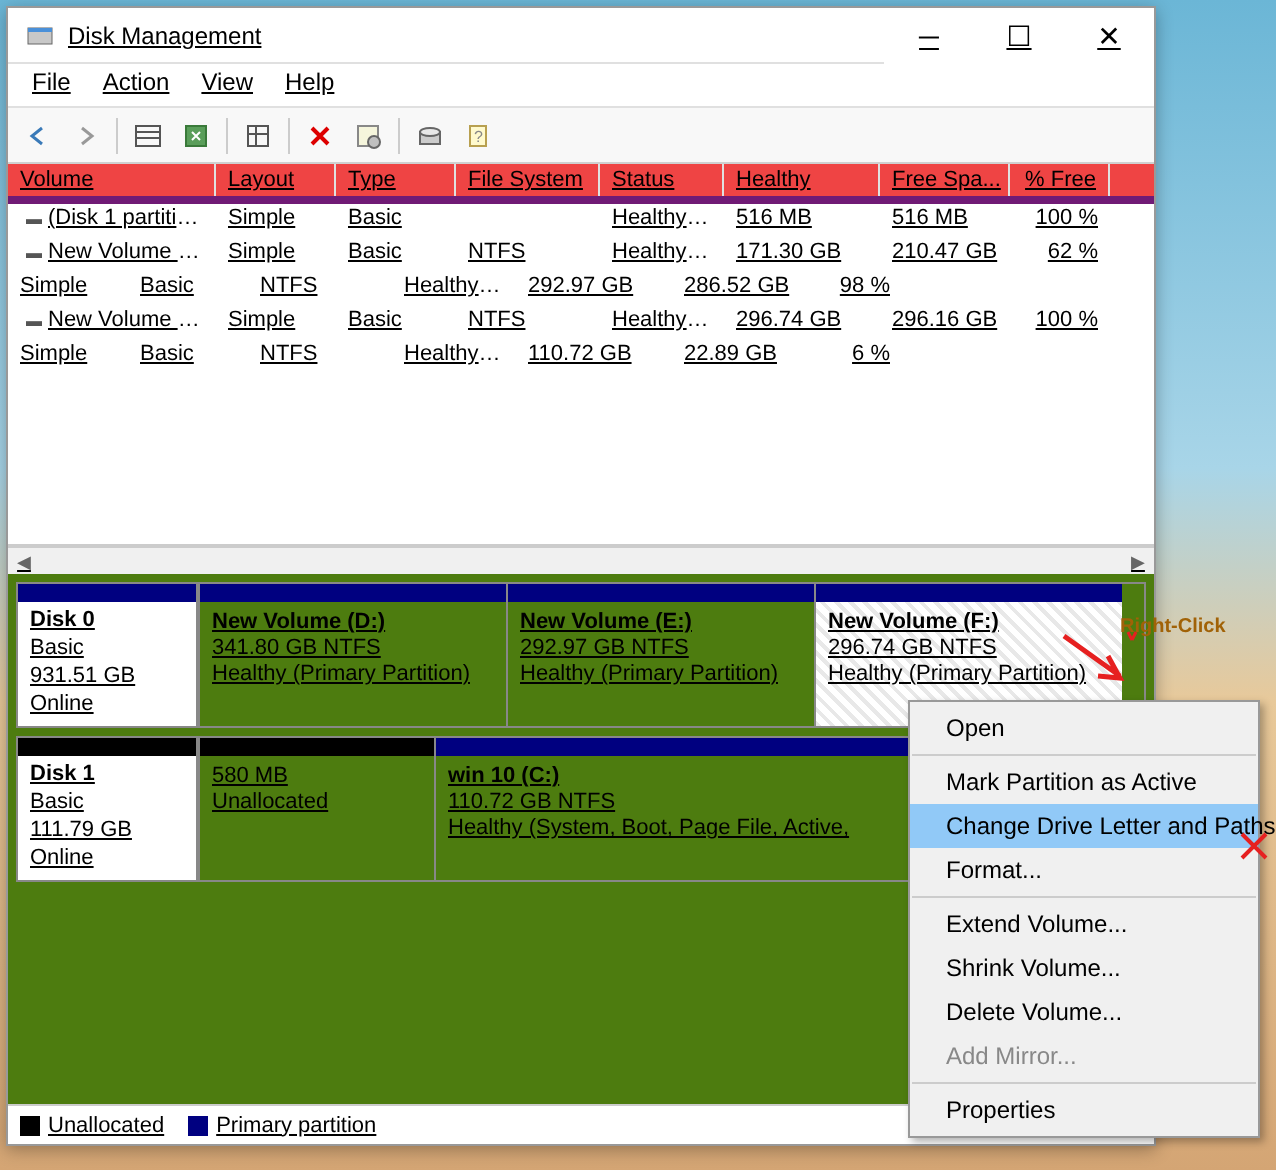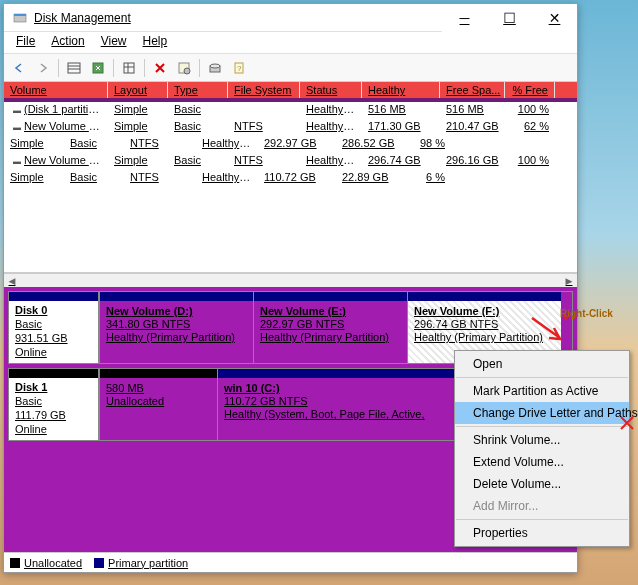--- a/index.html
+++ b/index.html
@@ -20,21 +20,21 @@
 .vol-header { display: flex; background: #ef4444; border-bottom: 4px solid #701a75; height: 20px; }
 .vol-col { font-size: 11px; padding: 2px 6px; border-right: 1px solid #e0e0e0; overflow: hidden; white-space: nowrap; }
 .vol-body { background: #fff; min-height: 170px; }
 .vol-row { display: flex; height: 17px; font-size: 11px; }
 .vol-cell { padding: 1px 6px; overflow: hidden; white-space: nowrap; text-overflow: ellipsis; }
 .vol-cell-icon { display: inline-block; width: 14px; text-align: center; }
 .c0 { width: 104px; } .c1 { width: 60px; } .c2 { width: 60px; } .c3 { width: 72px; } .c4 { width: 62px; } .c5 { width: 78px; } .c6 { width: 65px; } .c7 { width: 50px; text-align: right; }
 .scroll-sep { height: 14px; background: #f0f0f0; border-top: 1px solid #ccc; display: flex; align-items: center; }
 .scroll-left, .scroll-right { width: 16px; height: 14px; display: flex; align-items: center; justify-content: center; font-size: 9px; color: #666; }
 .scroll-track { flex: 1; }
-.graphical { flex: 1; overflow: auto; background: #a21caf; }
+.graphical { flex: 1; overflow: auto; background: #4d7c0f; }
 .disk-row { display: flex; border: 1px solid #888; margin: 4px; position: relative; }
 .disk-label { width: 90px; background: #fff; border-right: 1px solid #888; padding: 4px 6px; font-size: 11px; line-height: 14px; position: relative; }
 .disk-label-top { height: 9px; background: #000080; margin: -4px -6px 2px -6px; }
 .disk-label-top.black { background: #000; }
 .disk-parts { flex: 1; display: flex; }
 .part { border-left: 1px solid #888; padding: 4px 6px; font-size: 11px; line-height: 13px; position: relative; overflow: hidden; }
 .part-top { height: 9px; margin: -4px -6px 4px -6px; }
 .part-top.navy { background: #000080; }
 .part-top.black { background: #000; }
 .part.hatched { background-image: repeating-linear-gradient(45deg, #e8e8e8 0, #e8e8e8 2px, #fff 2px, #fff 5px); }
@@ -235,23 +235,24 @@
         </div>
     </div>
   </div>
 </div>
 
 <div class="ctx-menu" id="ctx-menu">
     <div class="ctx-item">Open</div>
     <div class="ctx-sep"></div>
     <div class="ctx-item">Mark Partition as Active</div>
     <div class="ctx-item highlighted">Change Drive Letter and Paths...</div>
+    <div class="ctx-item">Format...</div>
     <div class="ctx-sep"></div>
+    <div class="ctx-item">Extend Volume...</div>
     <div class="ctx-item">Shrink Volume...</div>
-    <div class="ctx-item">Extend Volume...</div>
     <div class="ctx-item">Delete Volume...</div>
     <div class="ctx-item disabled">Add Mirror...</div>
     <div class="ctx-sep"></div>
     <div class="ctx-item">Properties</div>
   </div>
 
 <div class="annotation" style="left:560px;top:308px;">Right-Click</div>
 
 <svg class="arrow-svg" style="left:530px;top:314px;" width="40" height="30">
   <path d="M2 4 L30 24 M24 14 L30 25 L19 24" fill="none" stroke="#e62020" stroke-width="2.5"></path>

